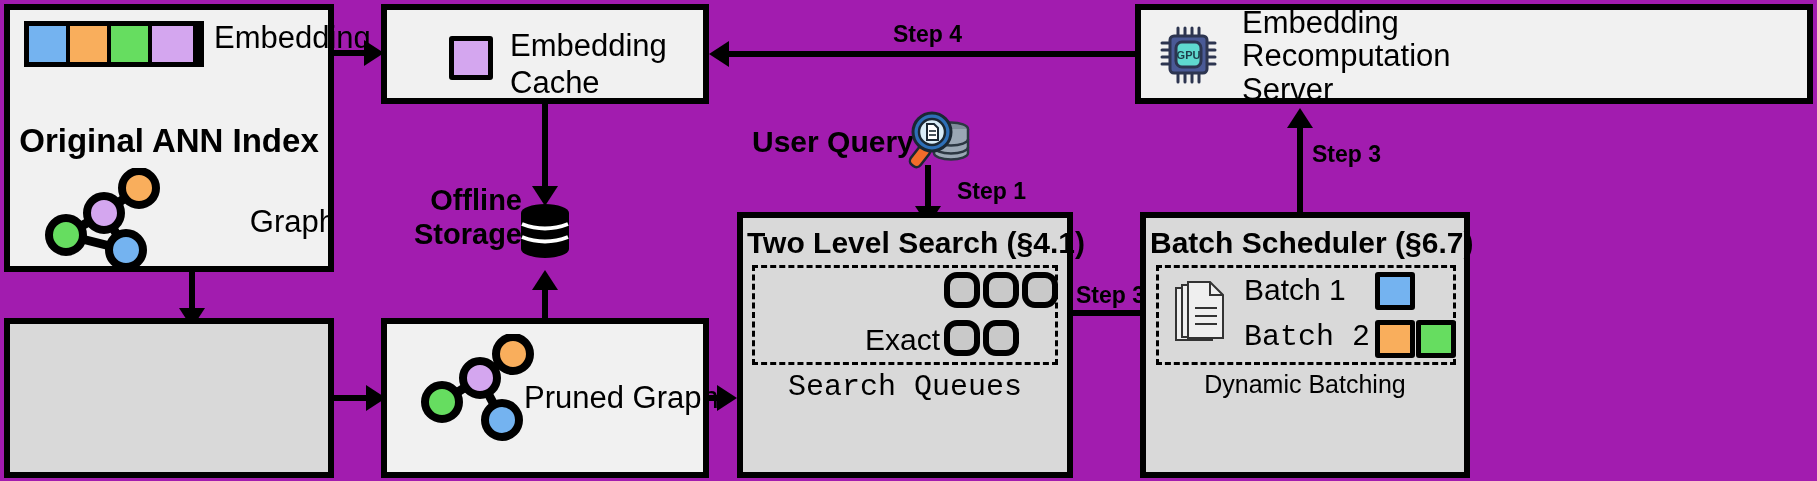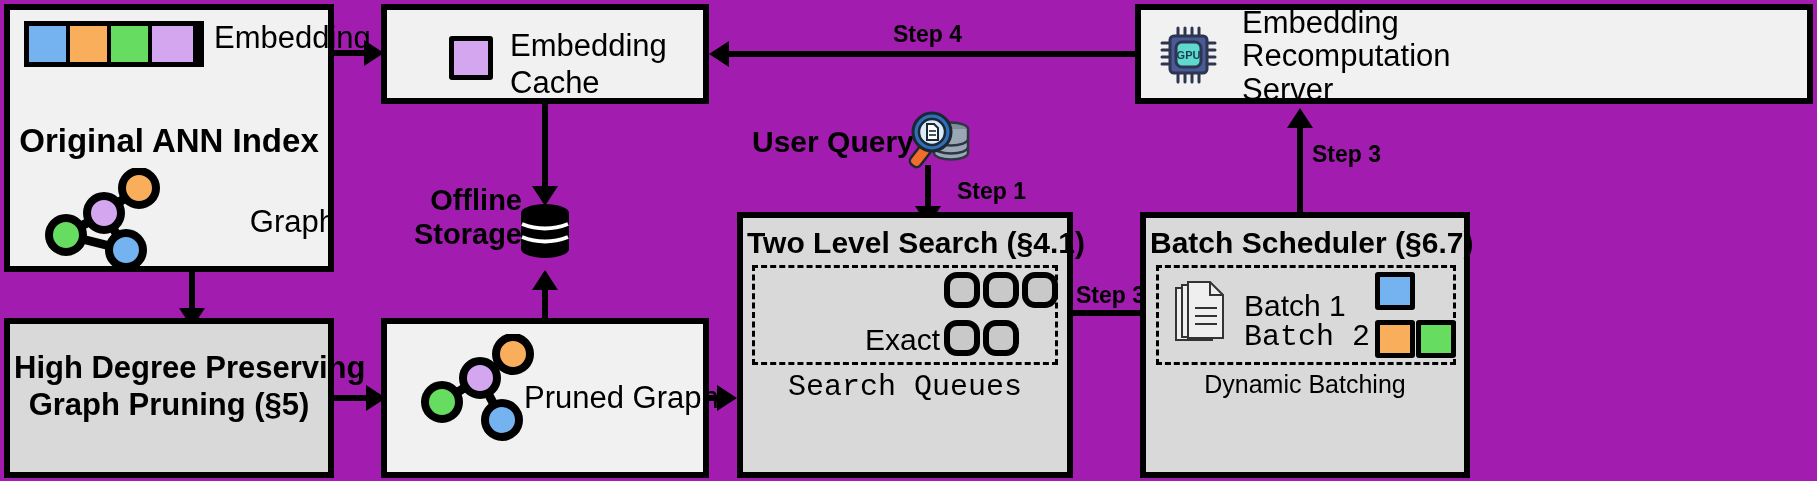--- a/index.html
+++ b/index.html
@@ -174,22 +174,20 @@
         <path d="M3 34 Q26 43 49 34"></path>
       </g>
     </svg>
   </div>
 
   <div class="aline" style="left:542px; top:288px; width:6px; height:34px;"></div>
   <div class="ahead up" style="left:532px; top:270px;"></div>
 
   <div class="box shaded" style="left:4px; top:318px; width:330px; height:160px;">
   </div>
-  <div class="label ttl bold" style="left:14px; top:350px; width:310px; font-size:31px;">High Degree Preserving
-Graph Pruning (§5)</div>
 
   <div class="aline" style="left:334px; top:395px; width:32px; height:6px;"></div>
   <div class="ahead right" style="left:366px; top:385px;"></div>
 
   <div class="box" style="left:381px; top:318px; width:328px; height:160px;">
   </div>
   <div class="svgwrap" style="left:410px; top:334px; width:135px; height:110px;">
     <svg width="135" height="110" viewBox="0 0 135 110">
       <g stroke="#000" stroke-width="9" stroke-linecap="round">
         <line x1="32" y1="68" x2="70" y2="44"></line>
@@ -273,21 +271,21 @@
       </g>
       <path d="M38 2 v13 h13" fill="none" stroke="#333" stroke-width="2"></path>
       <g stroke="#333" stroke-width="2">
         <line x1="23" y1="28" x2="45" y2="28"></line>
         <line x1="23" y1="36" x2="45" y2="36"></line>
         <line x1="23" y1="44" x2="45" y2="44"></line>
       </g>
     </svg>
   </div>
 
-  <div class="label ttl" style="left:1244px; top:288px; width:150px; text-align:left; font-size:30px;">Batch 1</div>
+  <div class="label ttl" style="left:1244px; top:272px; width:150px; text-align:left; font-size:30px;">Batch 1</div>
   <div class="swatch" style="left:1375px; top:272px; width:40px; height:38px; background:#74b3f0;"></div>
 
   <div class="label ttl" style="left:1244px; top:320px; width:150px; text-align:left; font-size:30px;font-family:Liberation Mono, monospace;">Batch 2</div>
   <div class="swatch" style="left:1375px; top:320px; width:40px; height:38px; background:#f9ae5c;"></div>
   <div class="swatch" style="left:1416px; top:320px; width:40px; height:38px; background:#66dd60;"></div>
 
   <div class="label ttl" style="left:1150px; top:370px; width:310px; font-size:25px;">Dynamic Batching</div>
 
   <div class="label steplbl" style="left:1312px; top:141px; width:110px; text-align:left;">Step 3</div>
   <div class="aline" style="left:1297px; top:126px; width:6px; height:86px;"></div>

